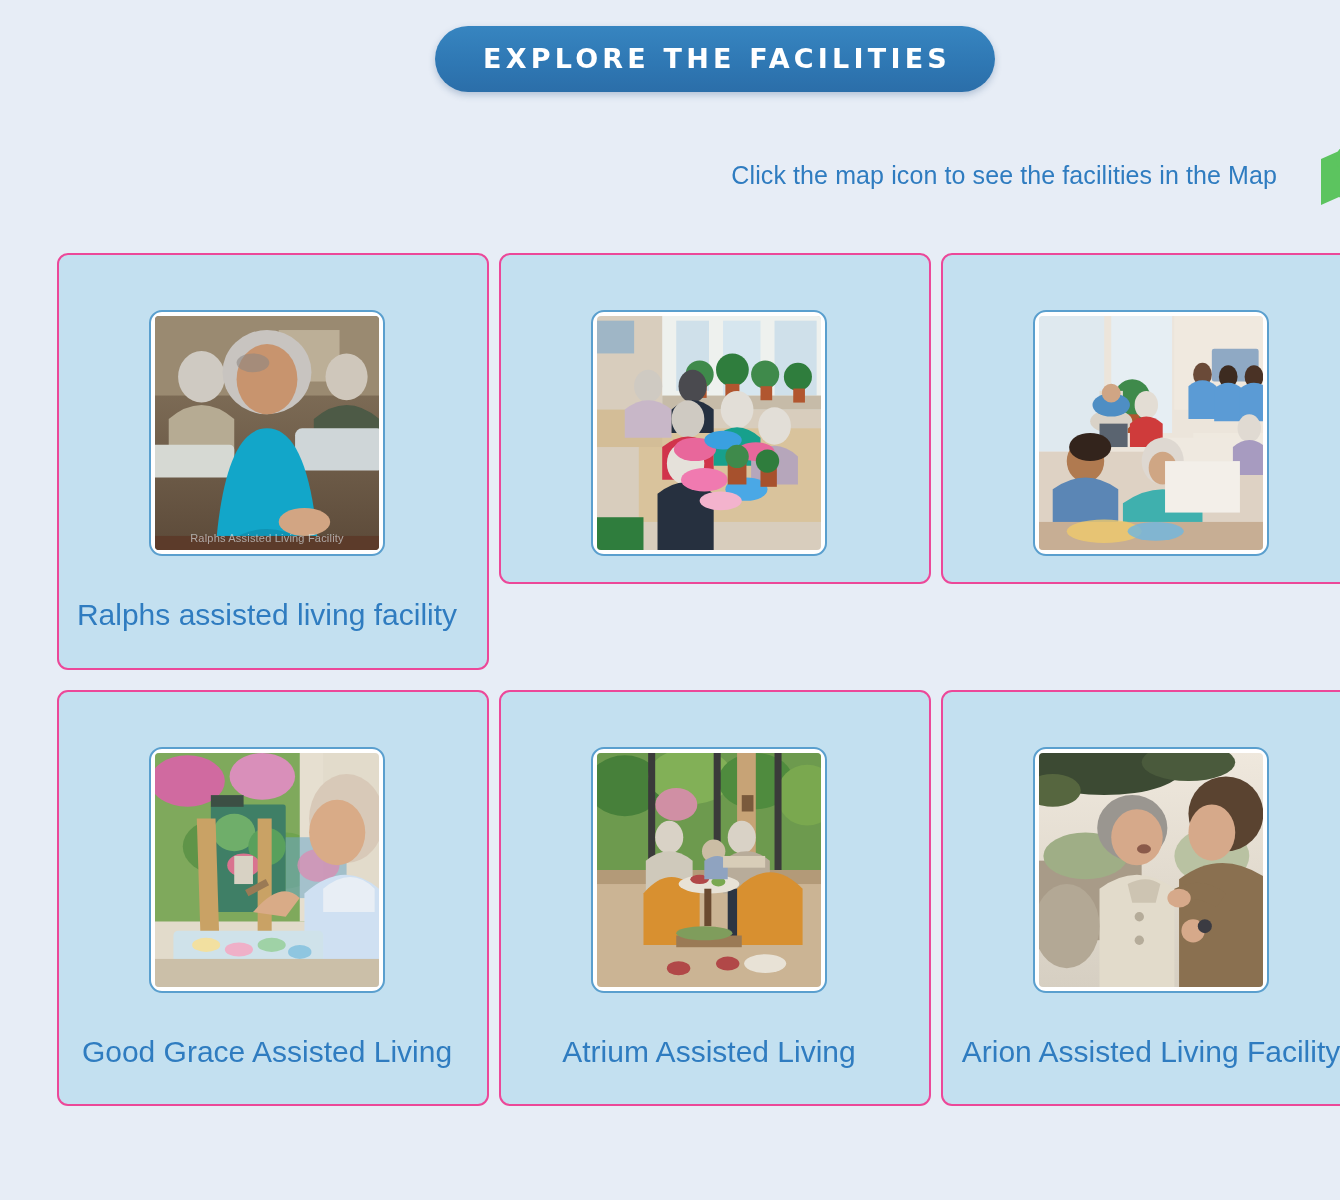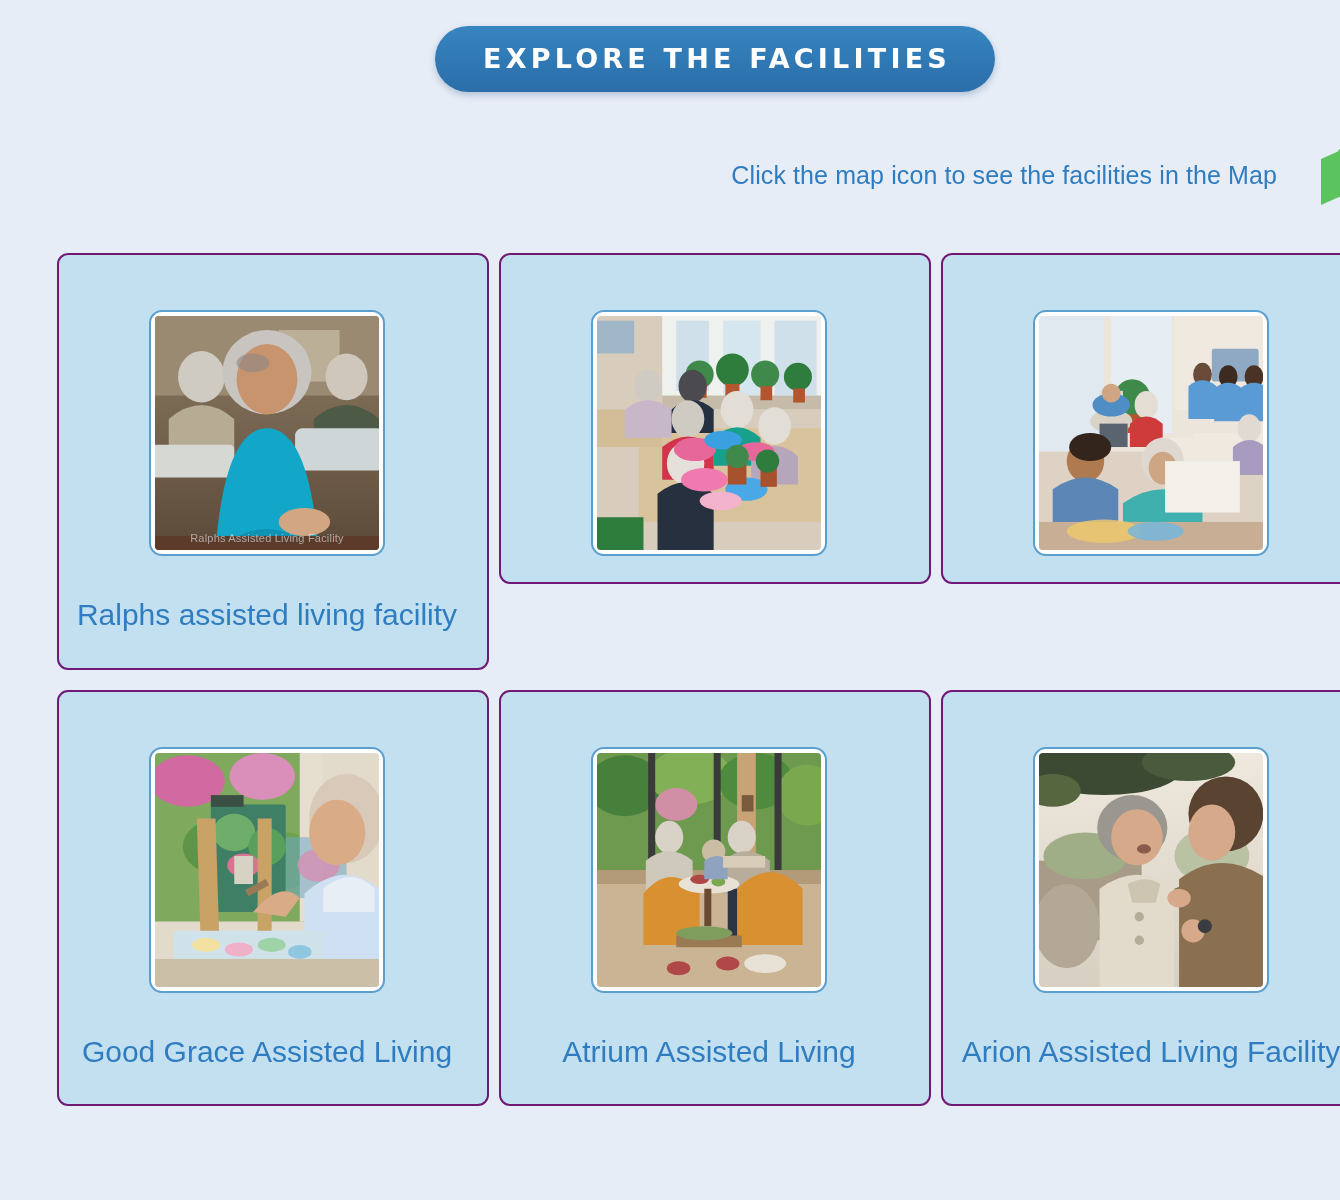--- a/index.html
+++ b/index.html
@@ -74,21 +74,21 @@
     grid-template-columns: repeat(3, 432px);
     column-gap: 10px;
     row-gap: 20px;
     justify-content: center;
     align-items: start;
     margin-top: 45px;
   }
 
   .card {
     background: #c3e0f0;
-    border: 2px solid #701a75;
+    border: 2px solid #ec4899;
     border-radius: 11px;
     text-align: center;
     padding: 55px 18px 26px 6px;
     box-sizing: border-box;
     cursor: pointer;
   }
 
   .photo-frame {
     width: 236px;
     height: 246px;

